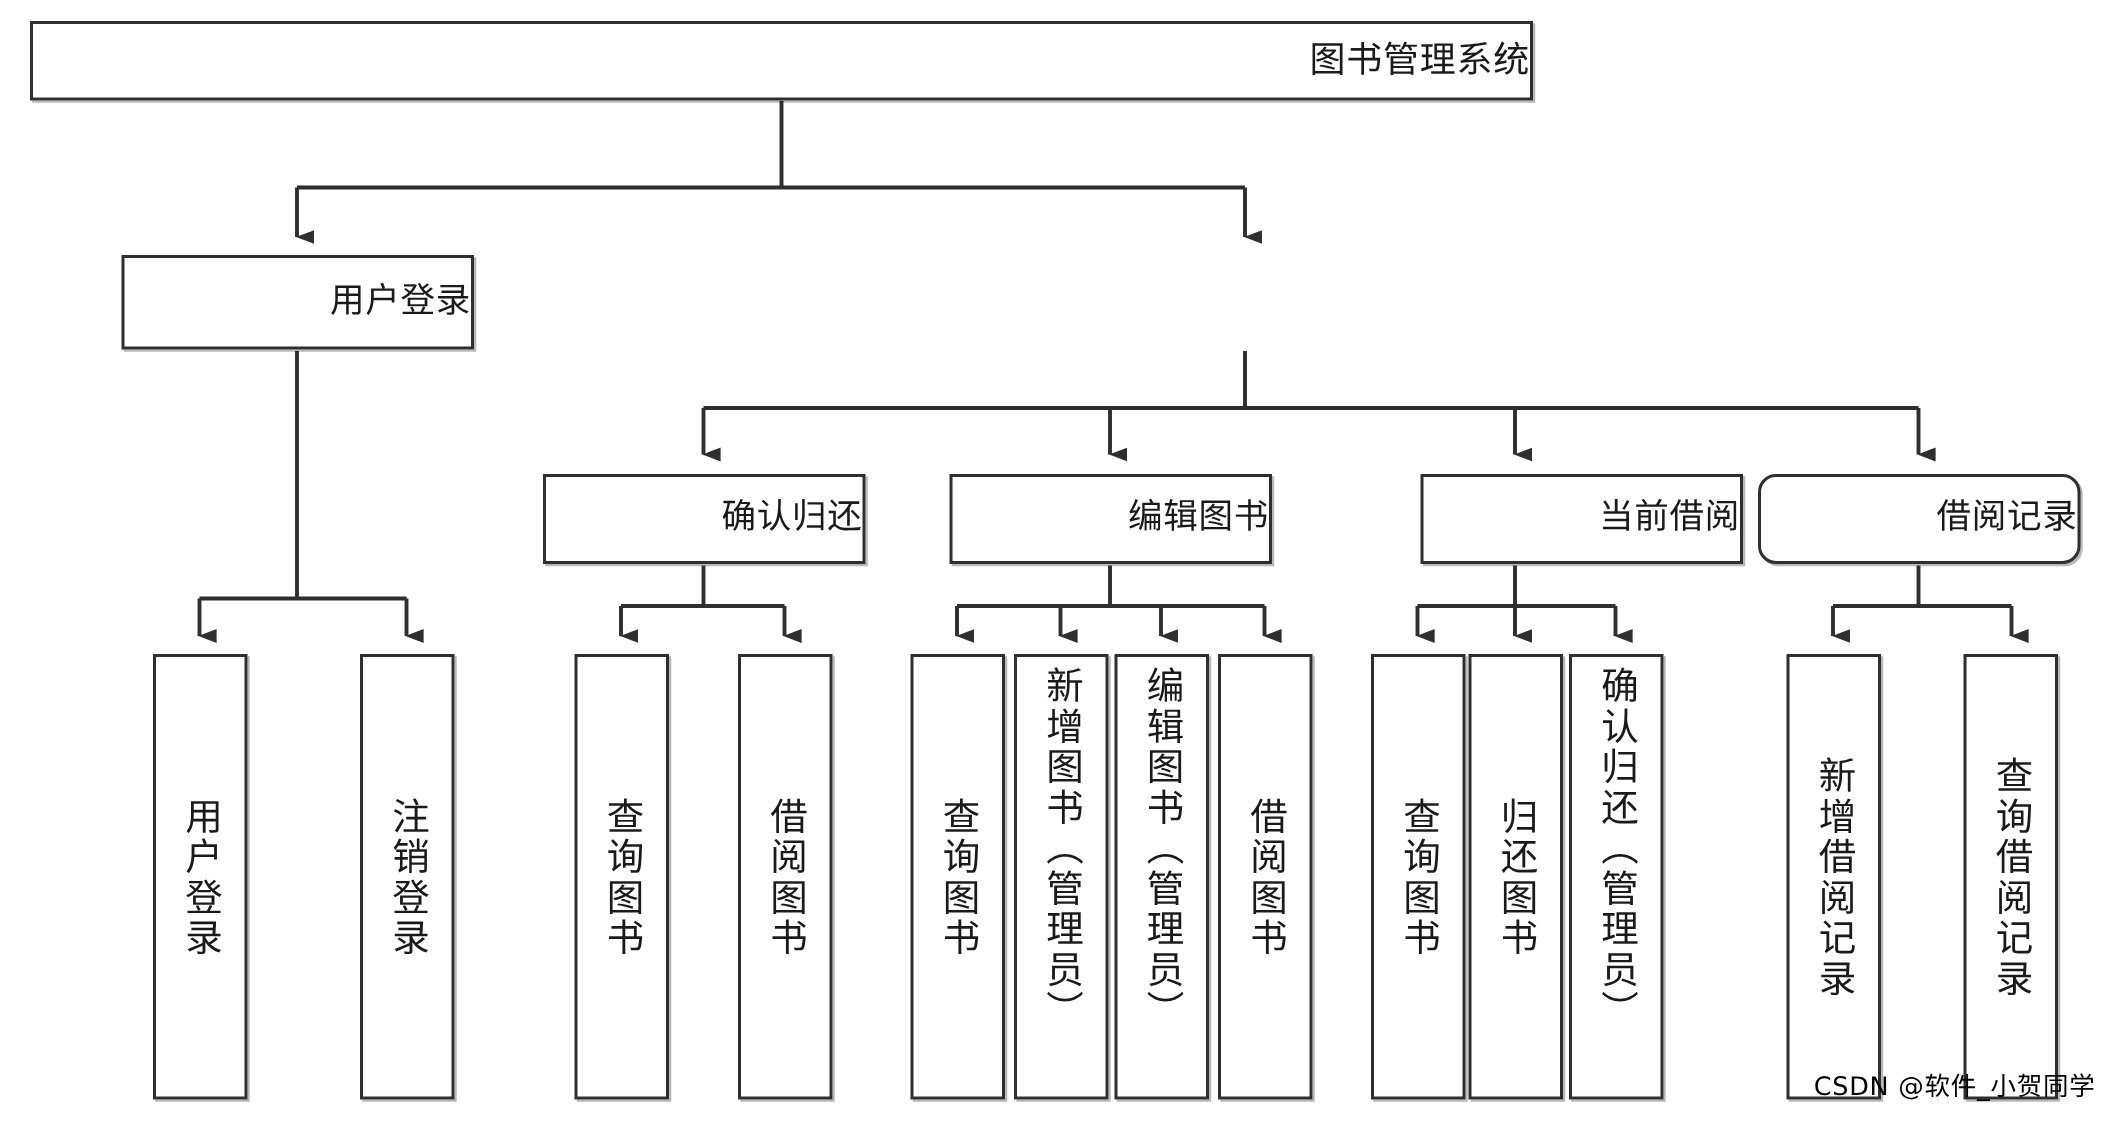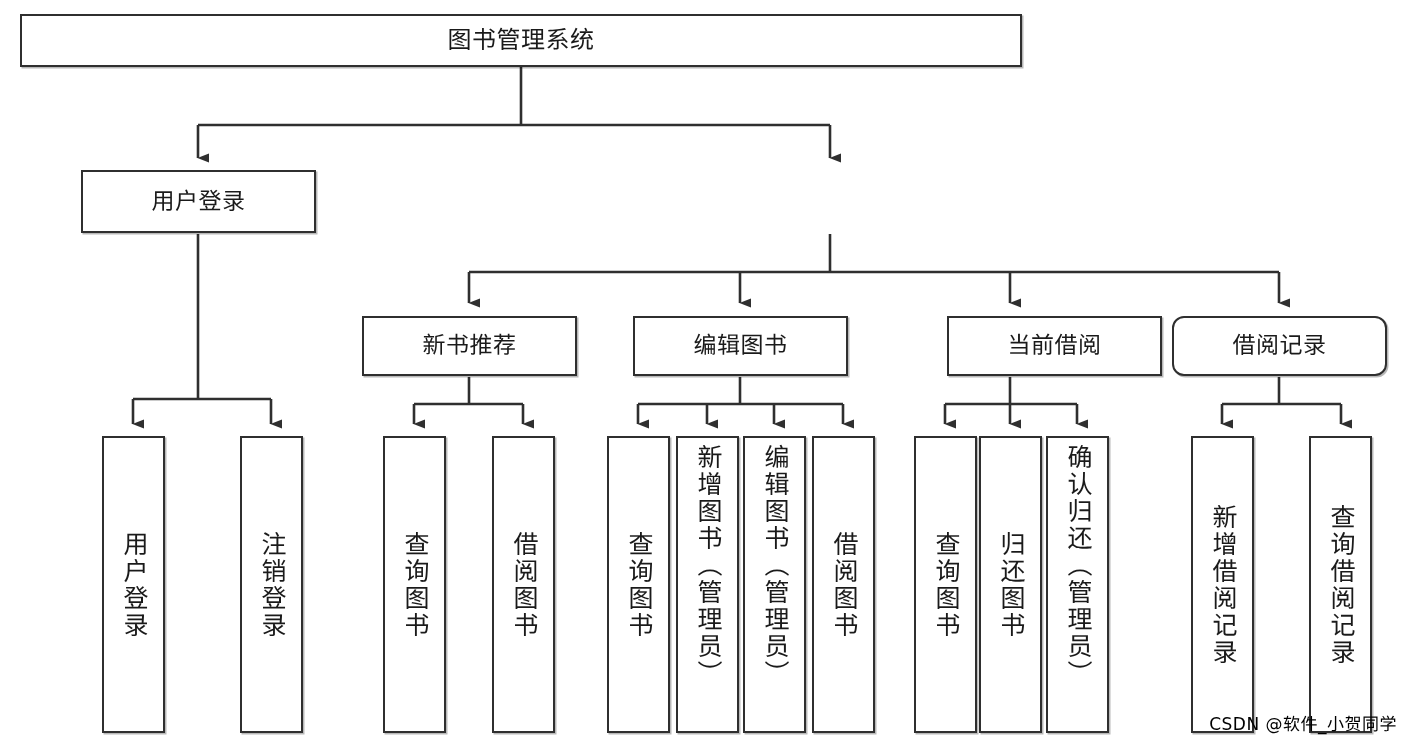--- a/index.html
+++ b/index.html
@@ -27,21 +27,21 @@
     height: 747px;
     pointer-events: none;
   }
   .node {
     position: absolute;
     box-sizing: border-box;
     background: #ffffff;
     border: 2px solid #2f2f2f;
     display: flex;
     align-items: center;
-    justify-content: center;
+    justify-content: flex-end;
     color: #1a1a1a;
     box-shadow: 1.5px 1.5px 0 rgba(0,0,0,0.28);
   }
   .node .node-label {
     display: block;
     text-align: center;
     line-height: 1.18;
     letter-spacing: 0.5px;
   }
   
@@ -137,21 +137,21 @@
 
   <div class="node horiz root" style="left:20px; top:14px; width:1002px; height:53px;">
     <span class="node-label">图书管理系统</span>
   </div>
 
   <div class="node horiz" style="left:81px; top:170px; width:235px; height:63px;">
     <span class="node-label">用户登录</span>
   </div>
 
   <div class="node horiz" style="left:362px; top:316px; width:215px; height:60px;">
-    <span class="node-label">新书推荐</span>
+    <span class="node-label">确认归还</span>
   </div>
   <div class="node horiz" style="left:633px; top:316px; width:215px; height:60px;">
     <span class="node-label">编辑图书</span>
   </div>
   <div class="node horiz" style="left:903px; top:316px; width:215px; height:60px;margin-left:44px;">
     <span class="node-label">当前借阅</span>
   </div>
   <div class="node horiz" style="left:1172px; top:316px; width:215px; height:60px;border-radius:12px;">
     <span class="node-label">借阅记录</span>
   </div>

